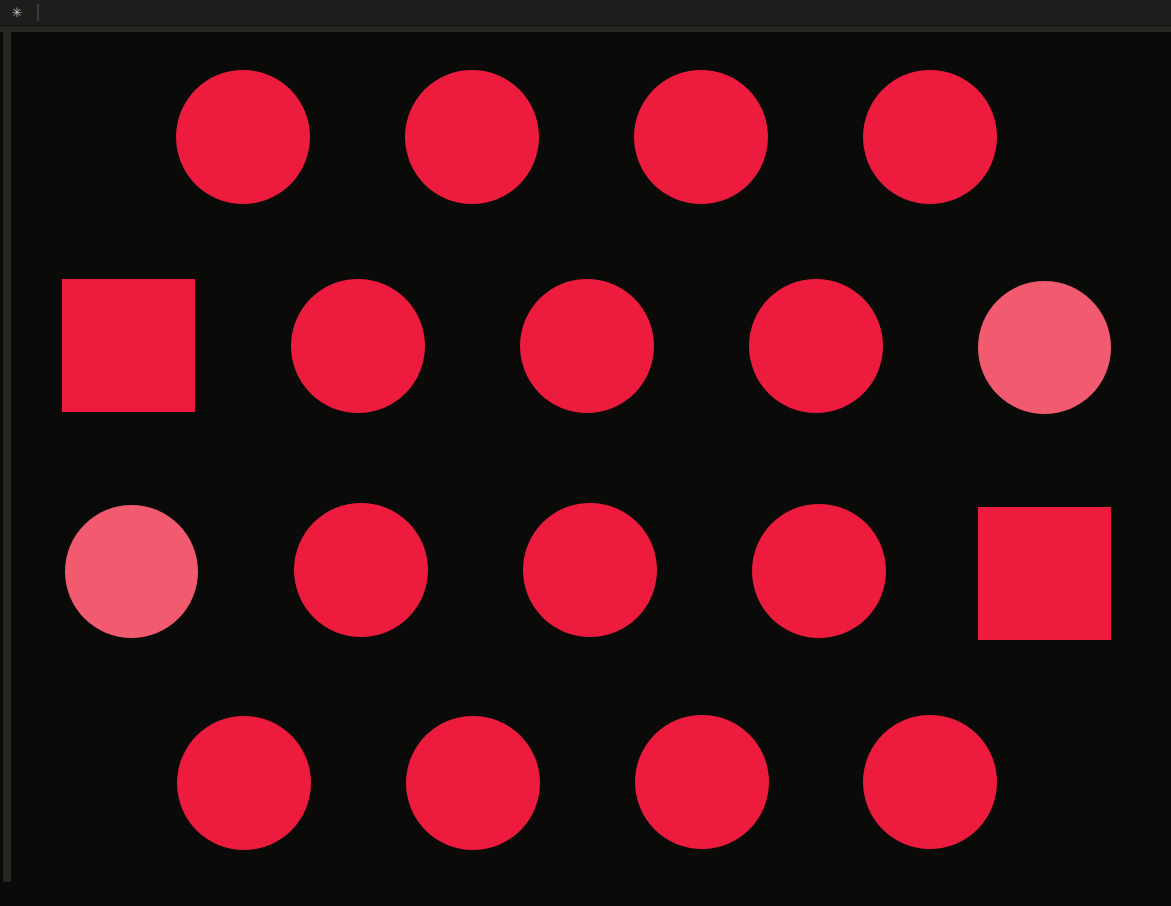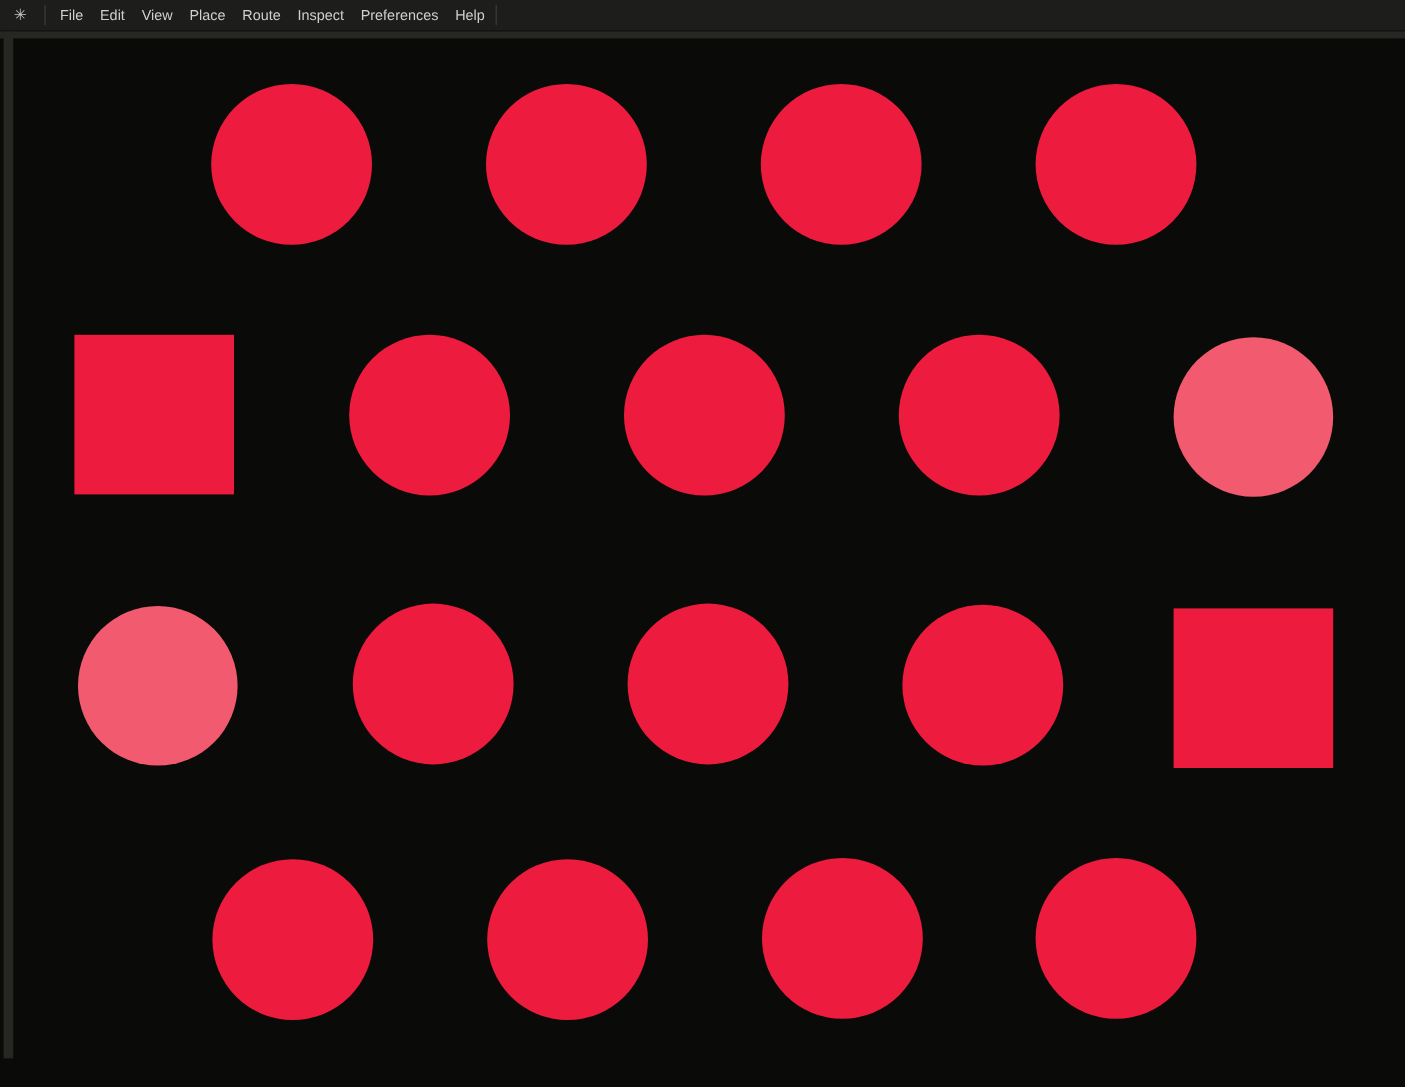--- a/index.html
+++ b/index.html
@@ -72,25 +72,15 @@
     <div class="pad square" style="left: 978px; top: 507px; width: 133px; height: 133px; background: rgb(237, 28, 62);"></div>
     <div class="pad circle" style="left: 177px; top: 716px; width: 134px; height: 134px; background: rgb(237, 28, 62);"></div>
     <div class="pad circle" style="left: 406px; top: 716px; width: 134px; height: 134px; background: rgb(237, 28, 62);"></div>
     <div class="pad circle" style="left: 635px; top: 715px; width: 134px; height: 134px; background: rgb(237, 28, 62);"></div>
     <div class="pad circle" style="left: 863px; top: 715px; width: 134px; height: 134px; background: rgb(237, 28, 62);"></div>
   </div>
 
 <div class="menubar">
   <span class="app-icon">✳</span>
   <span class="menu-sep"></span>
-  <div class="menu-items" id="menu-items">
-      <span class="menu-item">File</span>
-      <span class="menu-item">Edit</span>
-      <span class="menu-item">View</span>
-      <span class="menu-item">Place</span>
-      <span class="menu-item">Route</span>
-      <span class="menu-item">Inspect</span>
-      <span class="menu-item">Preferences</span>
-      <span class="menu-item">Help</span>
-    </div>
   <span class="menu-sep"></span>
 </div>
 <div class="menubar-underline"></div>
 
 </body></html>

